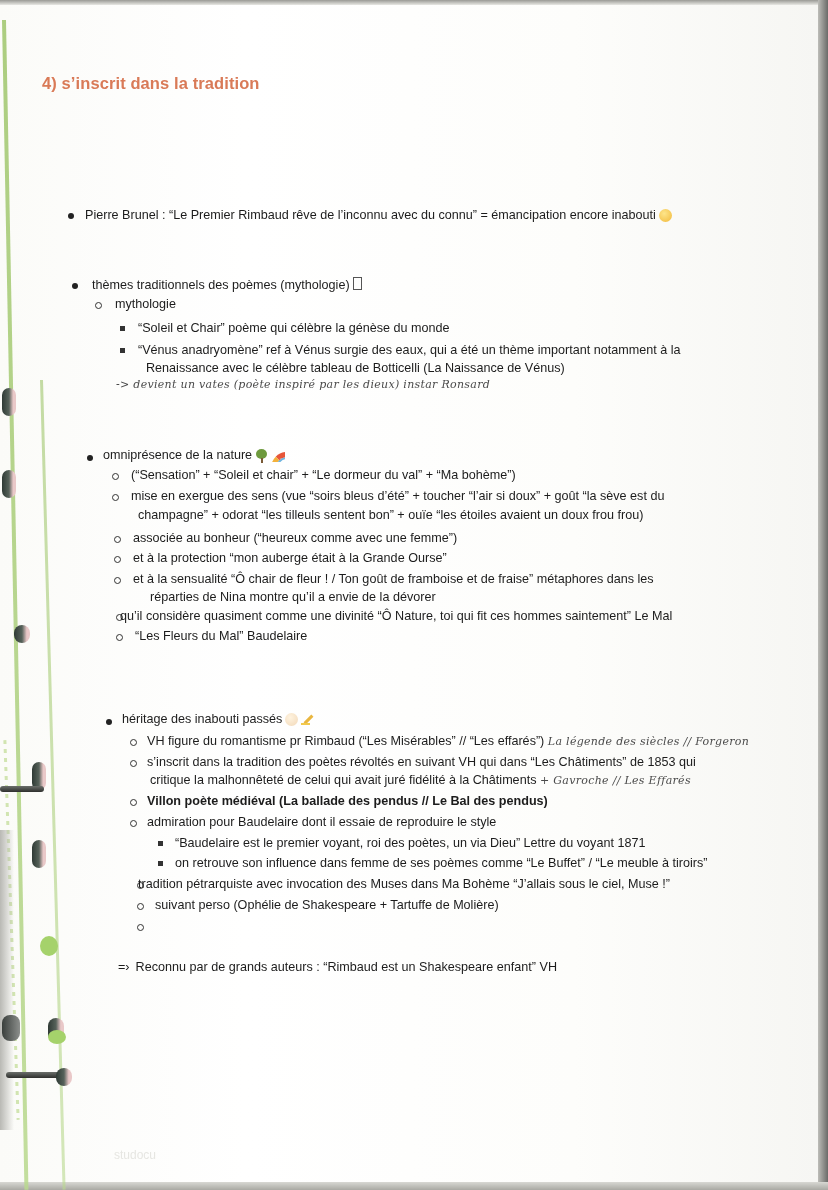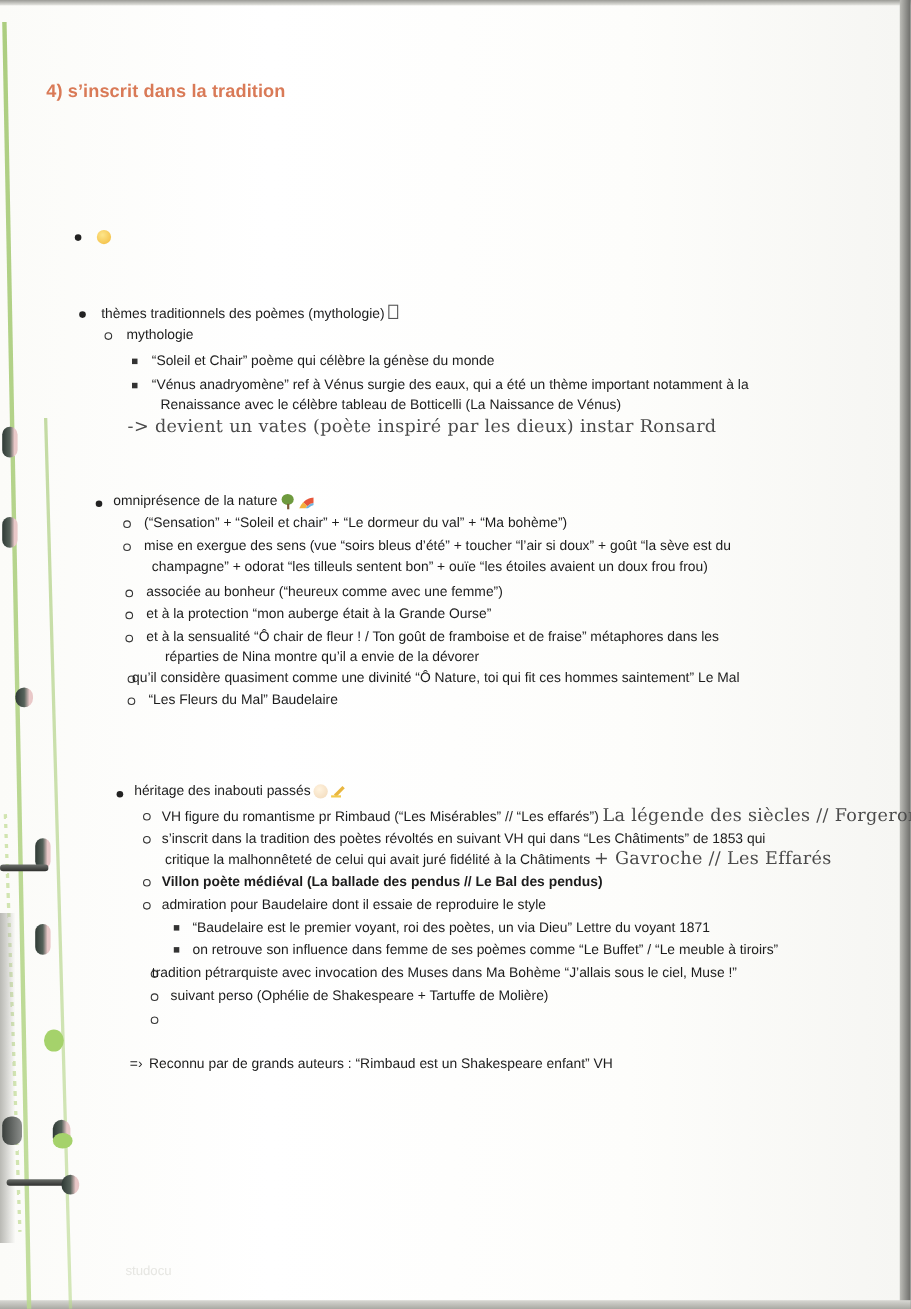--- a/index.html
+++ b/index.html
@@ -102,21 +102,22 @@
     .line {
       position: absolute;
       font-size: 12.6px;
       color: #1c1c1c;
       white-space: nowrap;
       line-height: 18px;
     }
     .hand {
       position: absolute;
       font-family: "DejaVu Serif", serif;
-      font-size: 16px;
+      font-style: italic;
+      font-size: 11px;
       color: #4a4a4a;
       white-space: nowrap;
       letter-spacing: 0.3px;
     }
     .bullet-disc {
       position: absolute;
       width: 6px; height: 6px;
       border-radius: 50%;
       background: #222;
     }
@@ -219,21 +220,21 @@
 <div class="ring" style="left:2px; top:1015px; width:18px; height:26px; background:linear-gradient(90deg,#3a3f3c,#8c8f8c);"></div>
 <div class="ring-bar" style="left:6px; top:1072px; width:64px;"></div>
 <div class="ring" style="left:56px; top:1068px; width:16px; height:18px;"></div>
 
 <div class="content">
 
   <div class="title">4) s’inscrit dans la tradition</div>
 
   <div class="bullet-disc" style="left:68px; top:213px;"></div>
   <div class="line" style="left:85px; top:206px;">
-    <span class="emoji face"></span>
+    <span>Pierre Brunel : “Le Premier Rimbaud rêve de l’inconnu avec du connu” = émancipation encore inabouti</span><span class="emoji face"></span>
   </div>
 
   <div class="bullet-disc" style="left:72px; top:283px;"></div>
   <div class="line" style="left:92px; top:276px;">
     <span>thèmes traditionnels des poèmes (mythologie)</span><span class="box-glyph"></span>
   </div>
   <div class="bullet-circle" style="left:95px; top:302px;"></div>
   <div class="line" style="left:115px; top:295px;">mythologie</div>
   <div class="bullet-square" style="left:120px; top:326px;"></div>
   <div class="line" style="left:138px; top:319px;">“Soleil et Chair” poème qui célèbre la génèse du monde</div>

